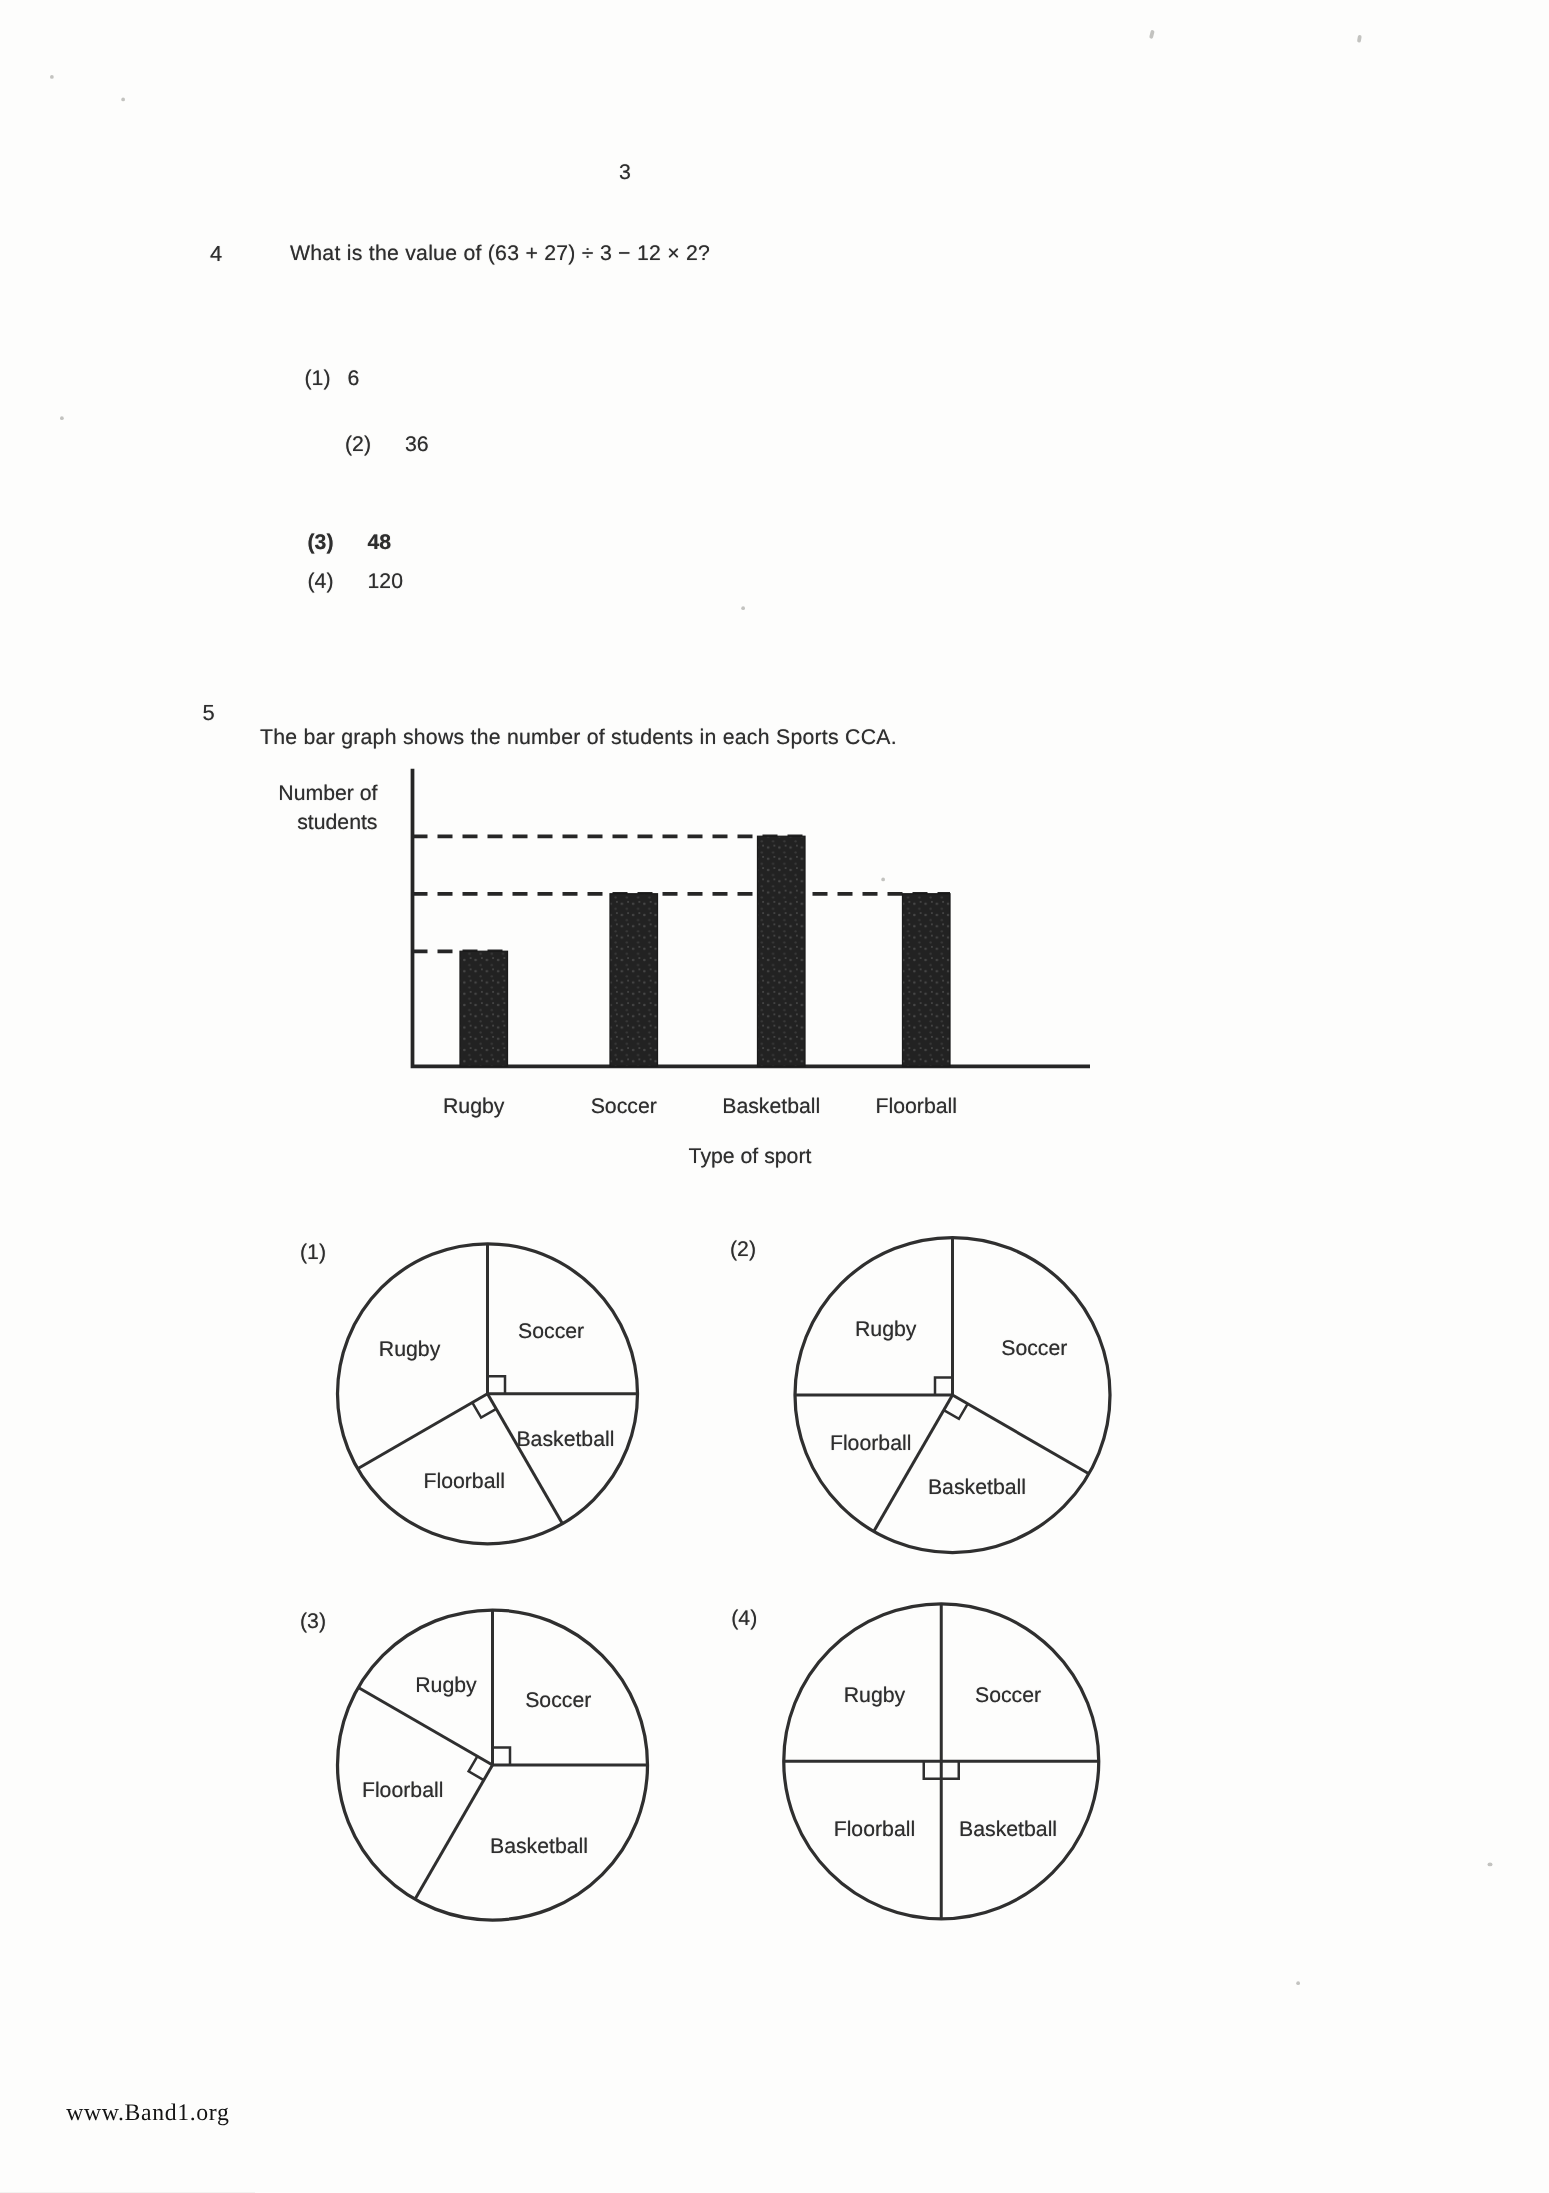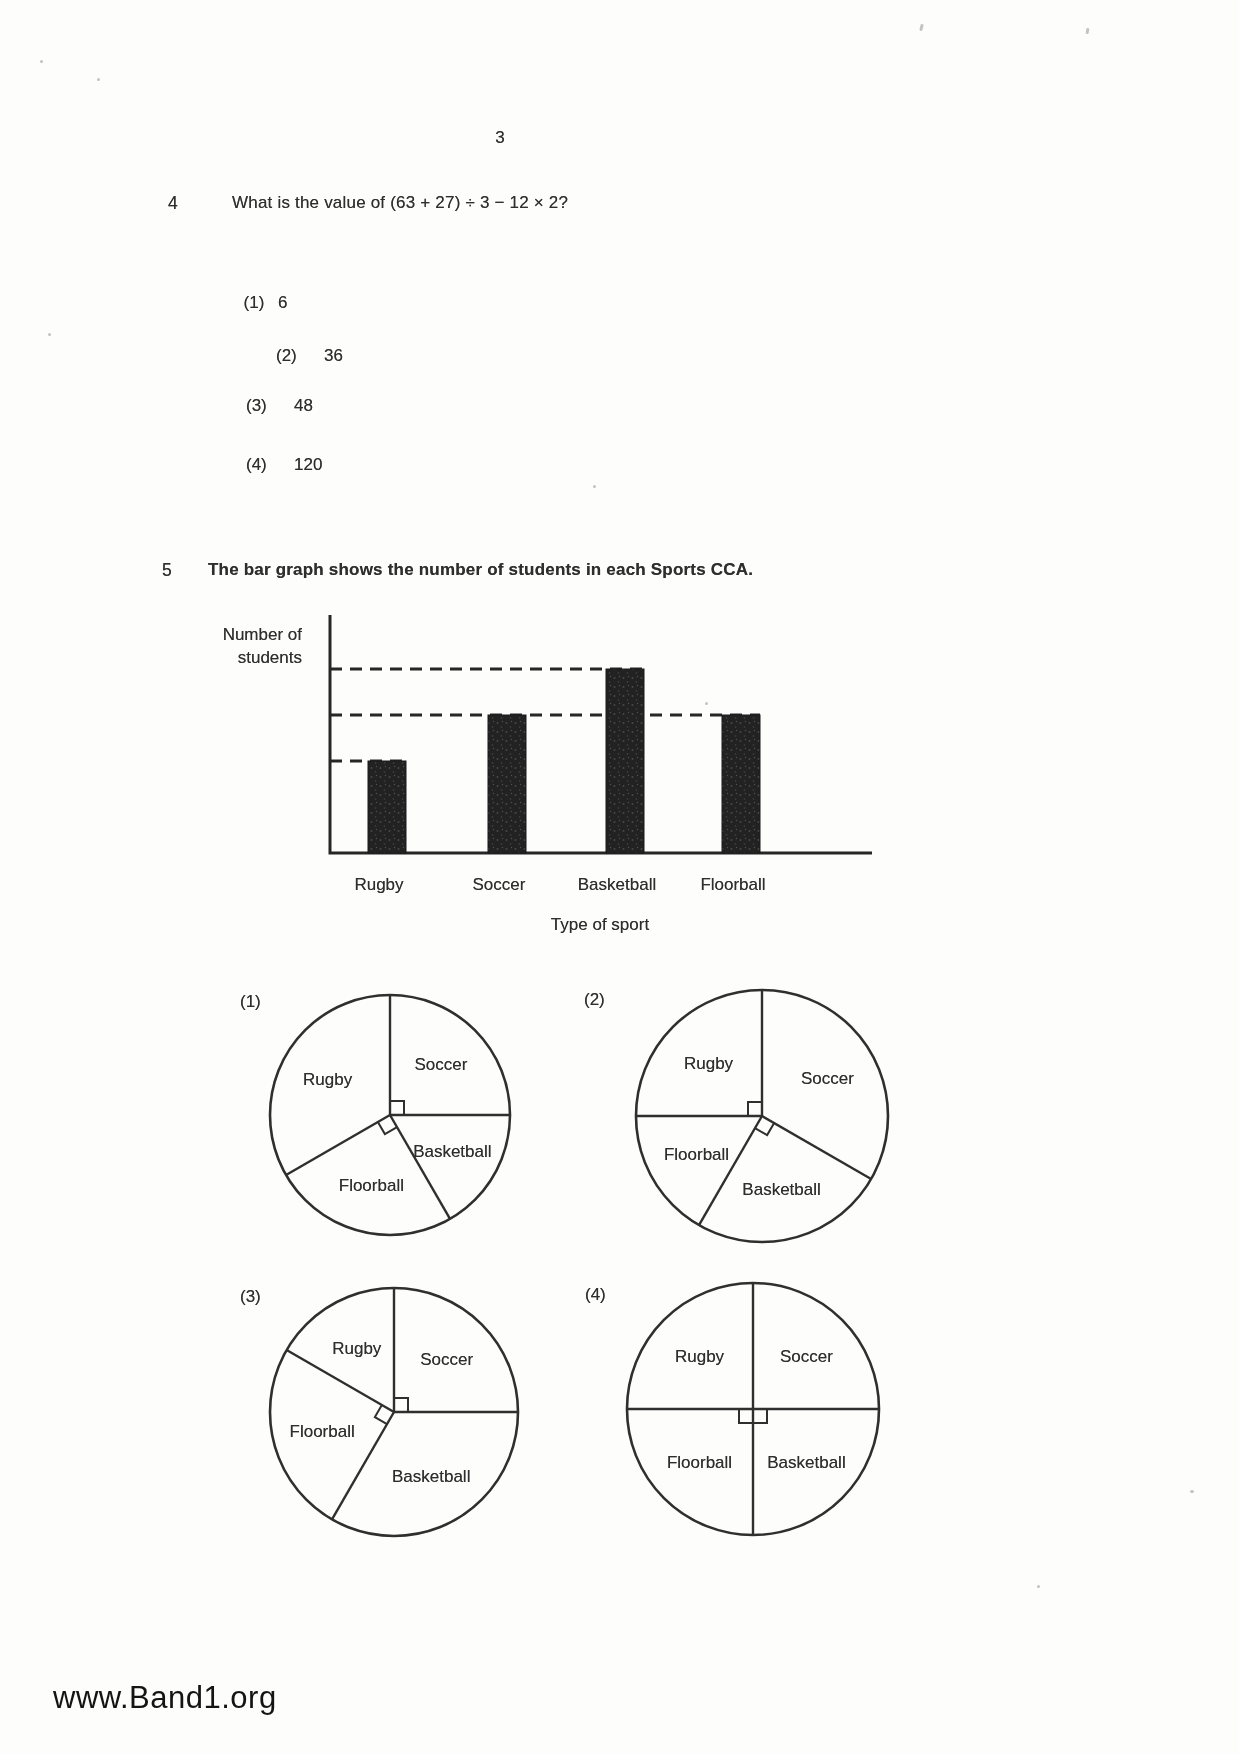--- a/index.html
+++ b/index.html
@@ -9,50 +9,50 @@
     font-family:"Liberation Sans",sans-serif;color:#2e2e2e;
     text-shadow:0 0 .6px rgba(45,45,45,.65);
   }
   .abs{position:absolute;}
   .pageno{font-size:17px;}
   .qnum{font-size:17.5px;font-weight:400;}
   .qtext{font-size:17px;white-space:nowrap;letter-spacing:.2px;}
   .opt .opt-num{display:inline-block;width:48px;font-size:17px;}
   .opt .opt-val{font-size:17px;}
   .optlabel{font-size:17px;}
-  .footer{font-family:Liberation Sans, sans-serif;font-size:31px;color:#141414;letter-spacing:.5px;text-shadow:none;text-align:right;}
+  .footer{font-family:Liberation Serif, serif;font-size:19px;color:#141414;letter-spacing:.5px;text-shadow:none;text-align:right;}
   #charts{position:absolute;left:0;top:0;}
   #charts text{font-family:"Liberation Sans",sans-serif;font-size:17px;fill:#2e2e2e;}
   .speck{position:absolute;background:#c3c3c0;border-radius:50%;}
 </style>
 </head>
 <body>
 
 <div class="page">
 
   <div class="abs pageno" style="left:478px;top:128px;width:44px;text-align:center;">3</div>
 
   <div class="abs qnum" style="left:168px;top:193px;">4</div>
   <div class="abs qtext" style="left:232px;top:193px;">What is the value of (63 + 27) ÷ 3 − 12 × 2?</div>
 
   <div class="abs opt" style="left:230px;top:293px;text-align:center;">
     <span class="opt-num">(1)</span><span class="opt-val">6</span>
   </div>
   <div class="abs opt" style="left:246px;top:346px;margin-left:30px;">
     <span class="opt-num">(2)</span><span class="opt-val">36</span>
   </div>
-  <div class="abs opt" style="left:246px;top:396px;">
+  <div class="abs opt" style="left:246px;top:424px;font-weight:bold;">
     <span class="opt-num">(3)</span><span class="opt-val">48</span>
   </div>
   <div class="abs opt" style="left:246px;top:455px;">
     <span class="opt-num">(4)</span><span class="opt-val">120</span>
   </div>
 
   <div class="abs qnum" style="left:162px;top:560px;">5</div>
-  <div class="abs qtext" style="left:208px;top:560px;font-weight:bold;">The bar graph shows the number of students in each Sports CCA.</div>
+  <div class="abs qtext" style="left:208px;top:580px;">The bar graph shows the number of students in each Sports CCA.</div>
 
   <svg id="charts" width="1239" height="1754" viewBox="0 0 1239 1754">
     <defs>
       <pattern id="barTex" width="9" height="9" patternUnits="userSpaceOnUse">
         <rect width="9" height="9" fill="#222222"></rect>
         <circle cx="2.5" cy="3" r="1" fill="#474747"></circle>
         <circle cx="6.5" cy="7" r="0.9" fill="#3a3a3a"></circle>
         <circle cx="7.5" cy="1.5" r="0.7" fill="#515151"></circle>
       </pattern>
     </defs>

